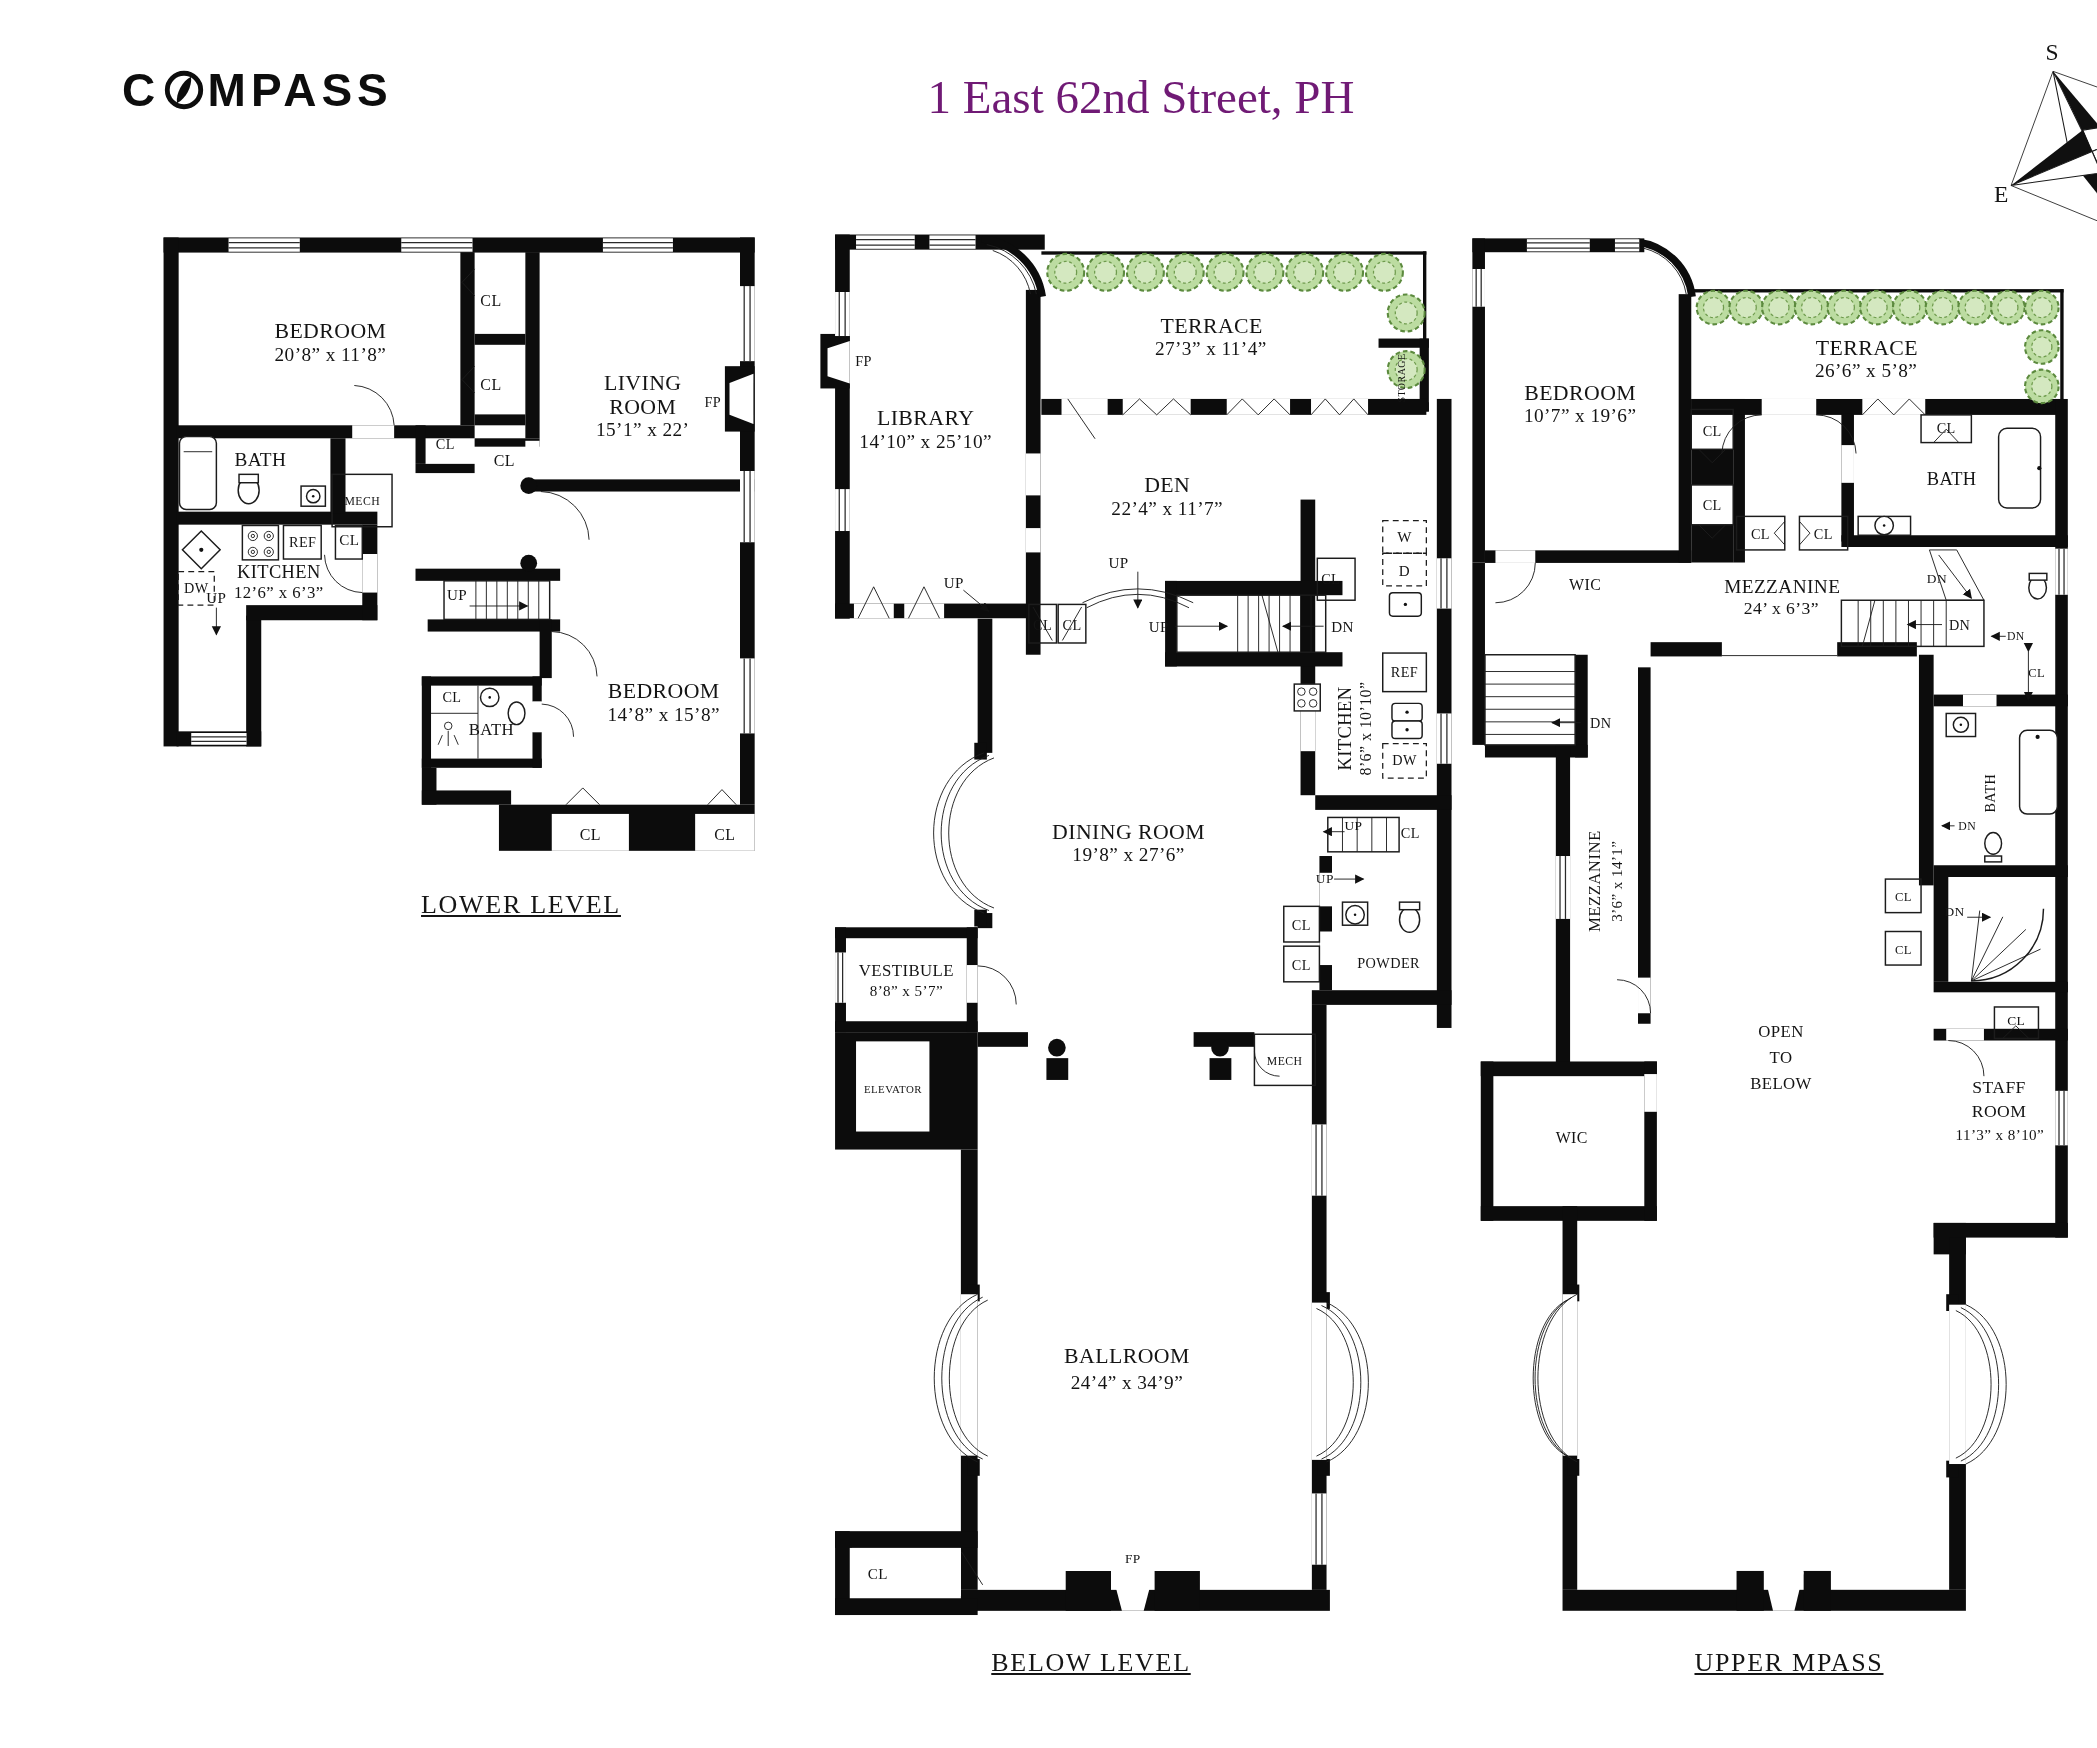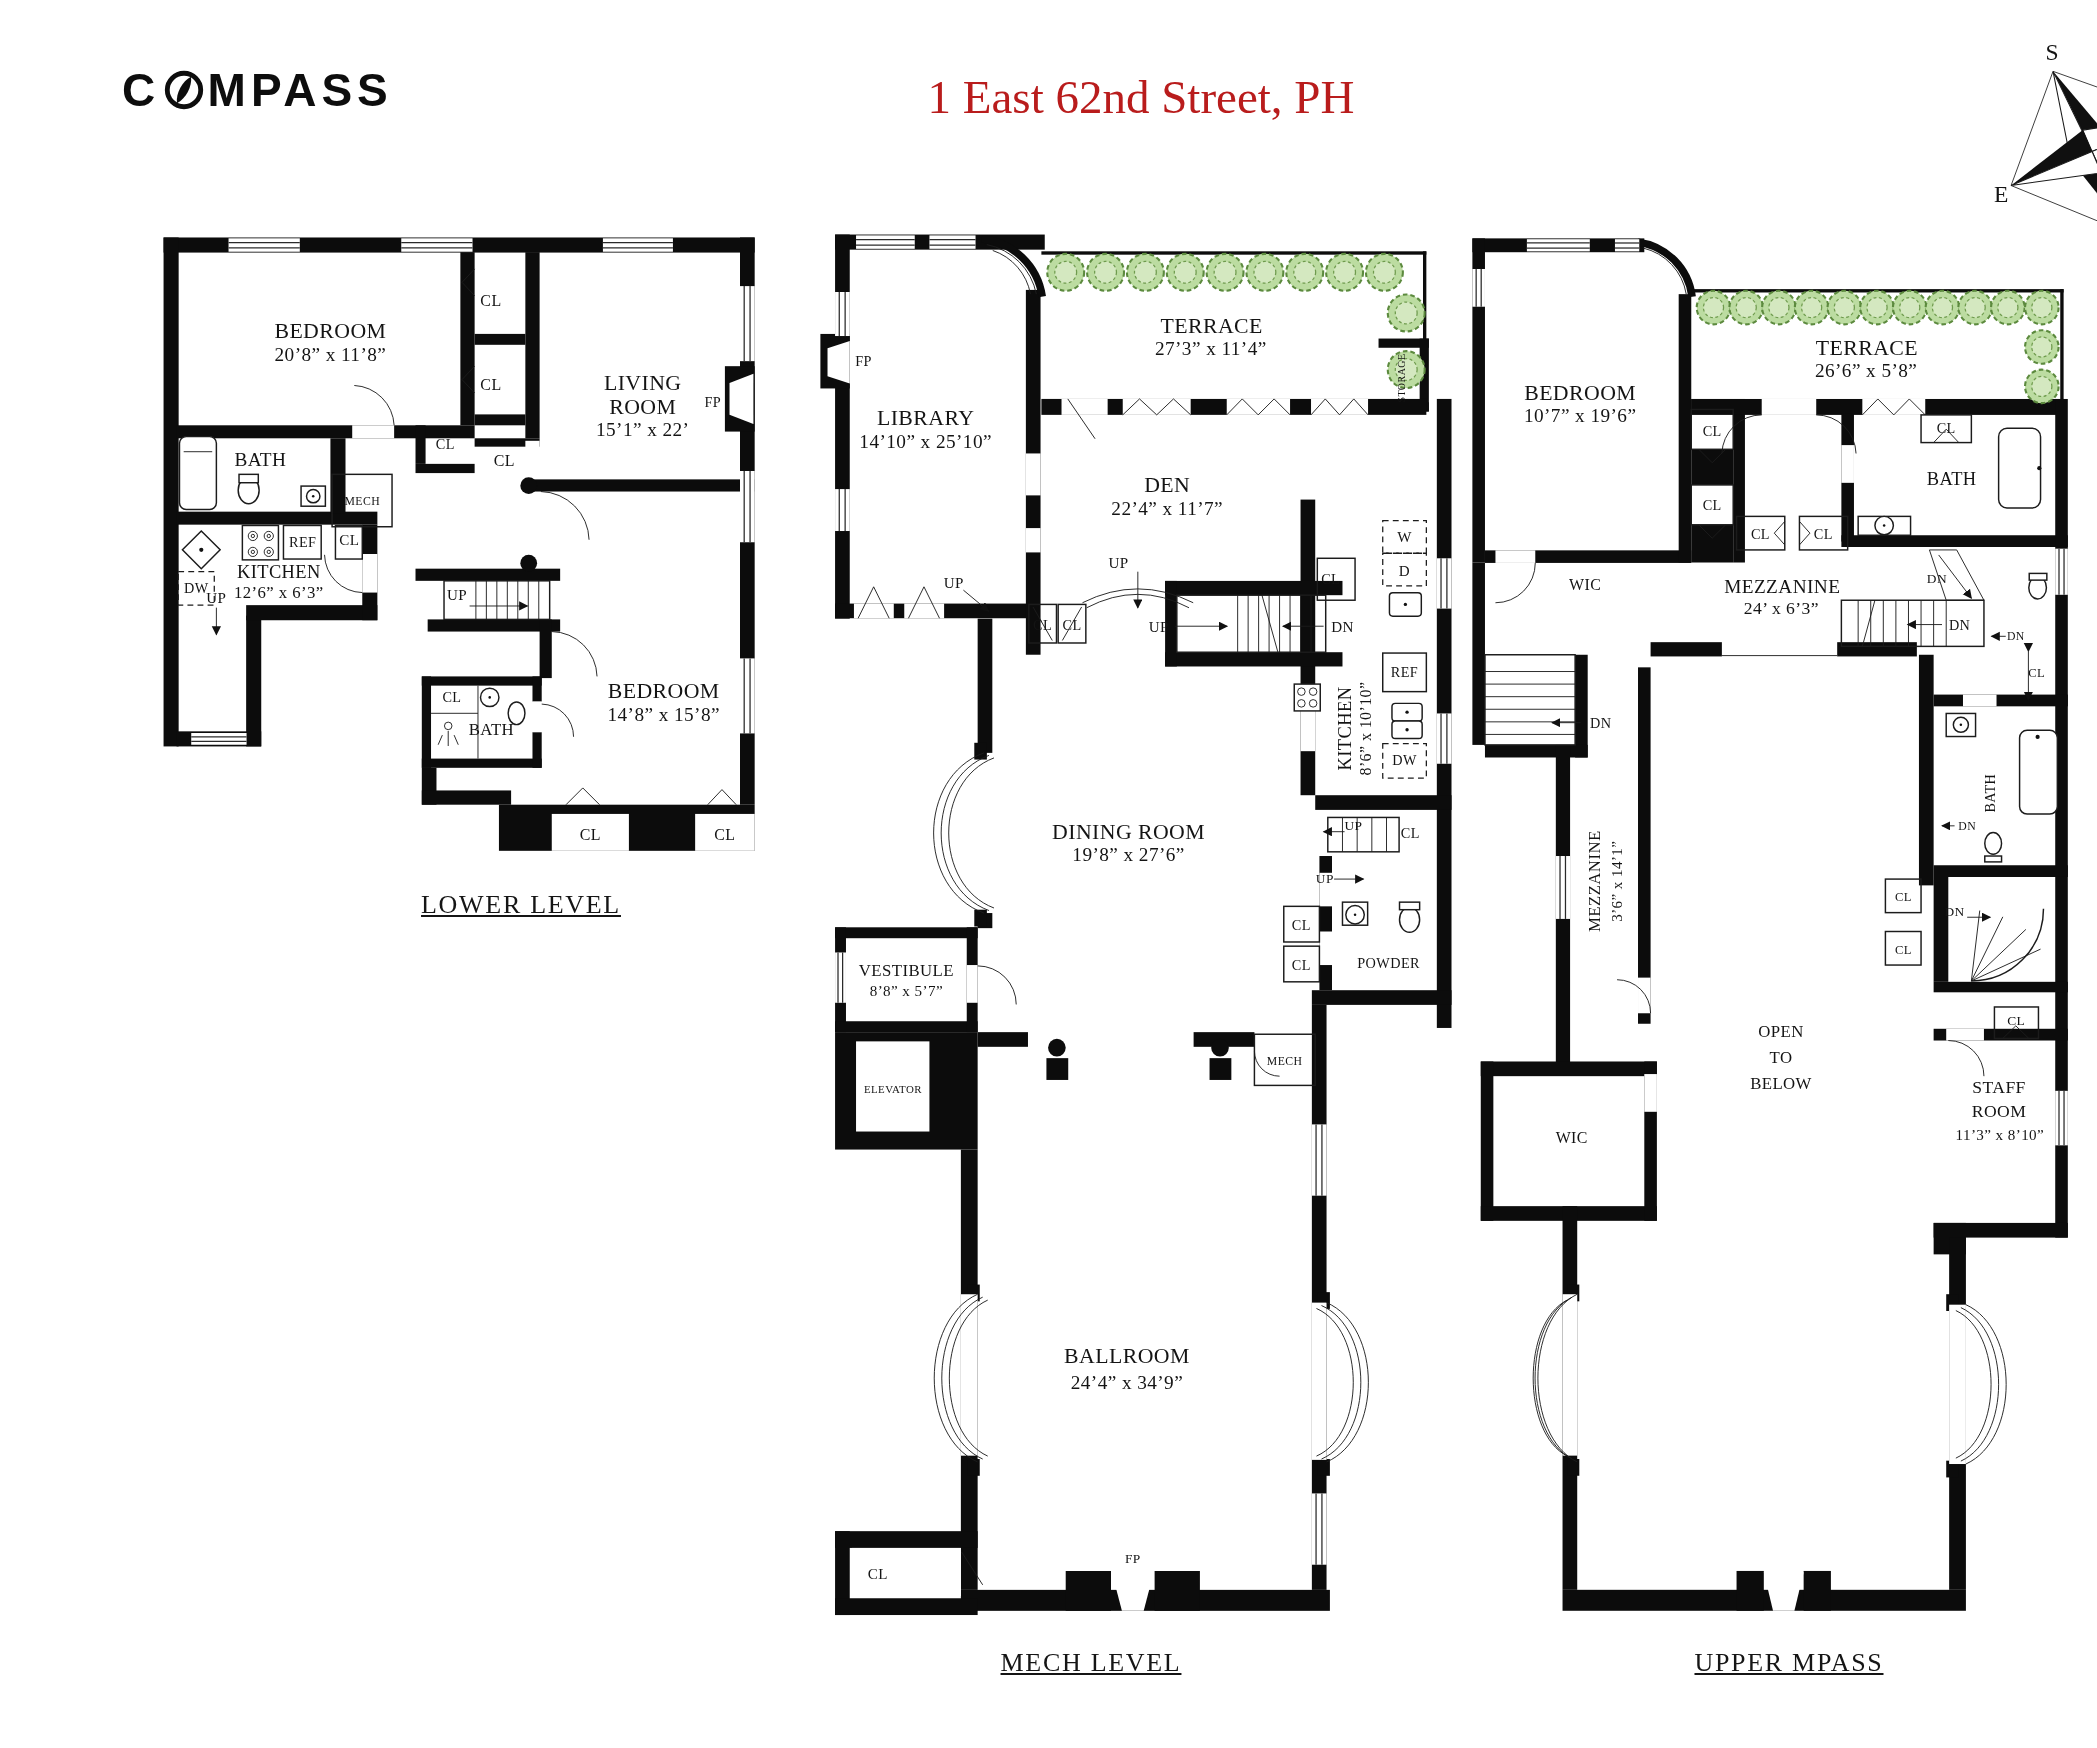--- a/index.html
+++ b/index.html
@@ -3,21 +3,21 @@
 <meta charset="utf-8">
 <style>
   html,body{margin:0;padding:0;background:#fff;}
   #canvas{position:relative;width:2263px;height:1748px;background:#ffffff;overflow:hidden;
           font-family:"Liberation Serif","DejaVu Serif",serif;color:#141414;}
   
   .logo{position:absolute;left:122px;top:63px;font-family:"Liberation Sans","DejaVu Sans",sans-serif;
         font-weight:700;font-size:46px;letter-spacing:5px;color:#0d0d0d;display:flex;align-items:center;}
   .logo svg{margin:0 1.7px;}
   .title{position:absolute;left:709px;top:70px;width:864px;text-align:center;
-         font-size:47px;color:#b91c1c;}
+         font-size:47px;color:#701a75;}
   .caption{position:absolute;font-size:26px;letter-spacing:1.7px;color:#151515;text-align:center;width:294px;text-decoration:underline;}
   
   .w{fill:#0c0c0c;}
   .wh{fill:#ffffff;}
   .ln{fill:none;stroke:#1c1c1c;stroke-width:3.5;}
   .ln2{fill:none;stroke:#1c1c1c;stroke-width:2.2;}
   .wl{stroke:#2a2a2a;stroke-width:3;}
   .dash{fill:none;stroke:#1c1c1c;stroke-width:3;stroke-dasharray:14 10;}
   .bush{fill:#bcdca1;stroke:#5c8a3e;stroke-width:5;stroke-dasharray:11 7;}
   .bush2{fill:#d4e8c0;stroke:#6f9b4e;stroke-width:3;stroke-dasharray:7 6;}
@@ -667,17 +667,17 @@
       <text class="t s42" x="4766" y="2604">STAFF</text>
       <text class="t s42" x="4766" y="2662">ROOM</text>
       <text class="t s36" x="4768" y="2718">11’3” x 8’10”</text>
       <text class="t s40" x="4246" y="2472">OPEN</text>
       <text class="t s40" x="4246" y="2534">TO</text>
       <text class="t s40" x="4246" y="2596">BELOW</text>
     </g>
   </svg>
 
   <div class="caption" style="left:374px;top:890px;">LOWER LEVEL</div>
-  <div class="caption" style="left:944px;top:1648px;">MECH LEVEL</div>
+  <div class="caption" style="left:944px;top:1648px;">BELOW LEVEL</div>
   <div class="caption" style="left:1642px;top:1648px;">UPPER MPASS</div>
 
 </div>
 
 
 </body></html>

